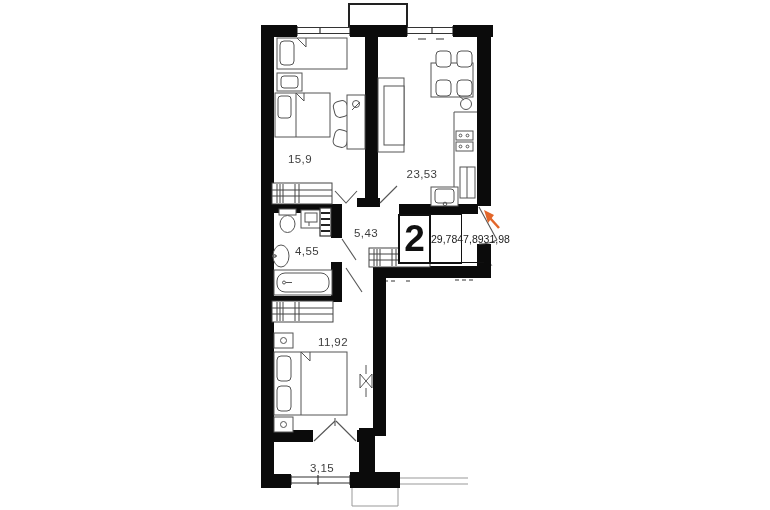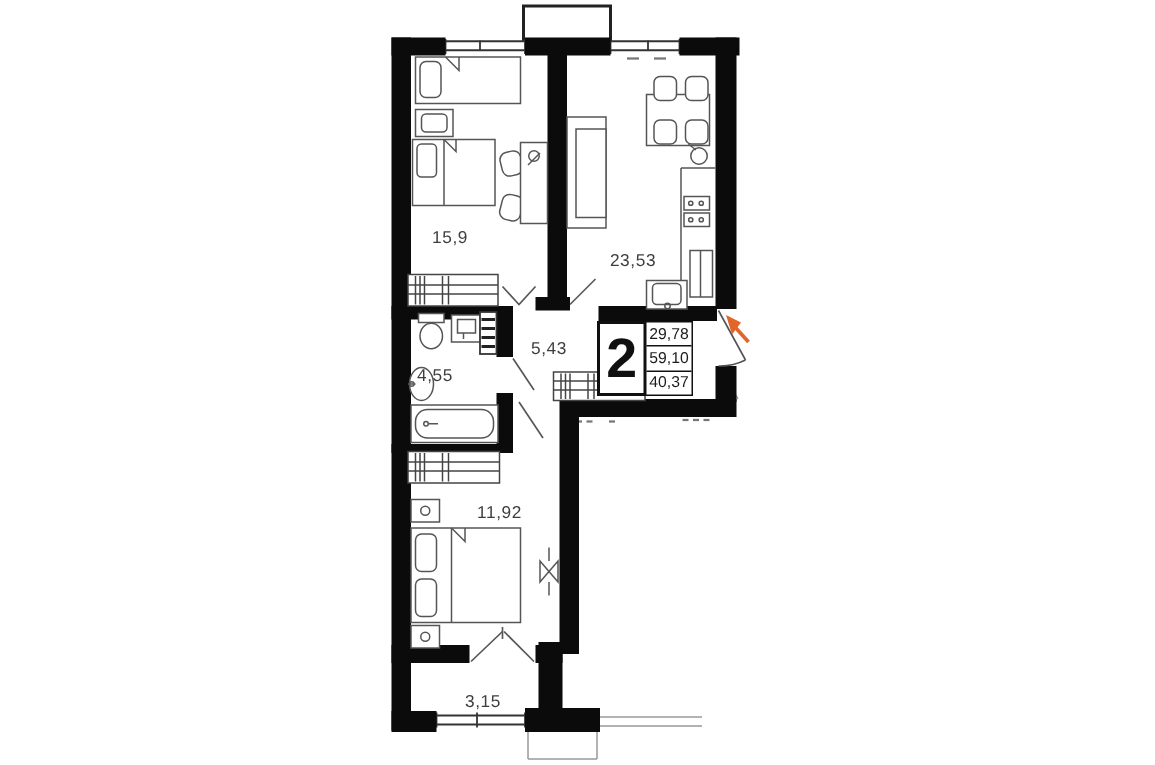--- a/index.html
+++ b/index.html
@@ -6,21 +6,21 @@
   .stage{position:relative;width:770px;height:510px;background:#ffffff;overflow:hidden;
          font-family:"Liberation Sans",sans-serif;border-radius:23px;}
   .plan-svg{position:absolute;left:0;top:0;}
   .area-label{position:absolute;transform:translate(-50%,-50%);font-size:11.5px;
               color:#3d3d3d;letter-spacing:.4px;white-space:nowrap;}
   .badge{position:absolute;left:398px;top:214px;display:flex;align-items:stretch;}
   .badge-count{width:29px;height:44px;border:2.5px solid #101010;background:#fff;
                display:flex;align-items:center;justify-content:center;
                font-size:37px;font-weight:700;color:#101010;line-height:1;padding-bottom:2px;}
   .badge-table{width:30px;border:1.5px solid #101010;border-left:1.5px solid #101010;
-               margin-left:-1px;background:#fff;display:flex;flex-direction:column;}
+               margin-left:-1px;background:#fff;display:flex;flex-direction:row;}
   .badge-row{flex:1;display:flex;align-items:center;justify-content:center;
              font-size:10.5px;color:#1c1c1c;border-bottom:1.5px solid #101010;}
   .badge-row:last-child{border-bottom:none;}
 </style>
 </head>
 <body>
 
 <div class="stage">
 
   <svg class="plan-svg" width="770" height="510" viewBox="0 0 770 510">
@@ -243,26 +243,26 @@
       <line x1="366" y1="365" x2="366" y2="374"></line>
       <polygon points="360,374 360,388 366,381"></polygon>
       <polygon points="372,374 372,388 366,381"></polygon>
       <line x1="366" y1="388" x2="366" y2="397"></line>
     </g>
   </svg>
 
   <div class="area-label" style="left:300px;top:159px;">15,9</div>
   <div class="area-label" style="left:422px;top:174px;">23,53</div>
   <div class="area-label" style="left:366px;top:233px;">5,43</div>
-  <div class="area-label" style="left:290px;top:251px;">4,55</div>
+  <div class="area-label" style="left:307px;top:251px;">4,55</div>
   <div class="area-label" style="left:333px;top:342px;">11,92</div>
   <div class="area-label" style="left:322px;top:468px;">3,15</div>
 
   <div class="badge">
     <div class="badge-count">2</div>
     <div class="badge-table">
       <div class="badge-row">29,78</div>
-      <div class="badge-row">59,10</div>
-      <div class="badge-row">40,37</div>
+      <div class="badge-row">47,89</div>
+      <div class="badge-row">31,98</div>
     </div>
   </div>
 
 </div>
 
 </body></html>

